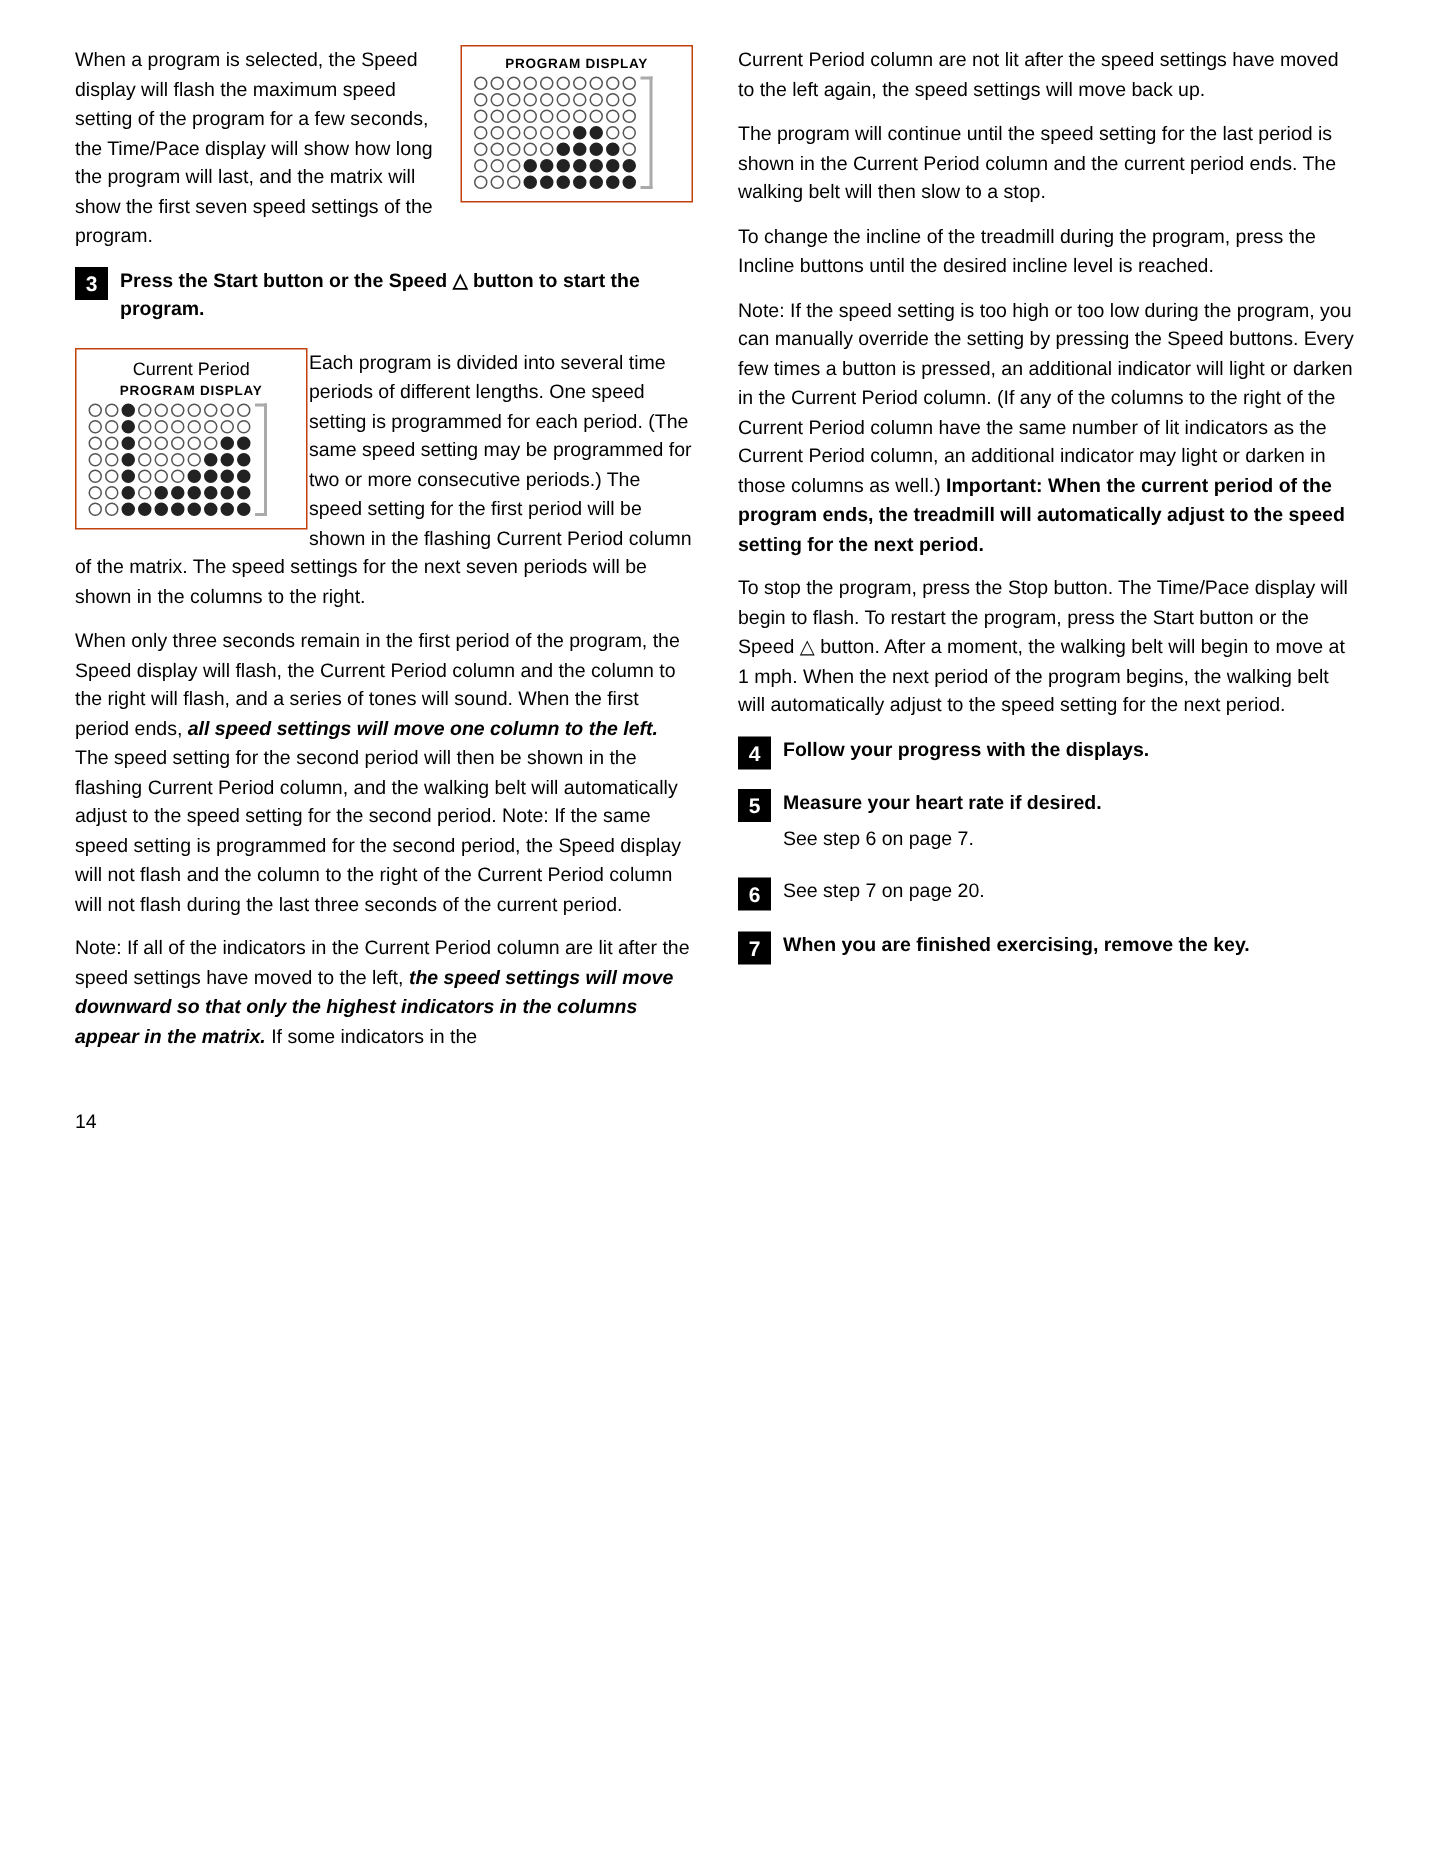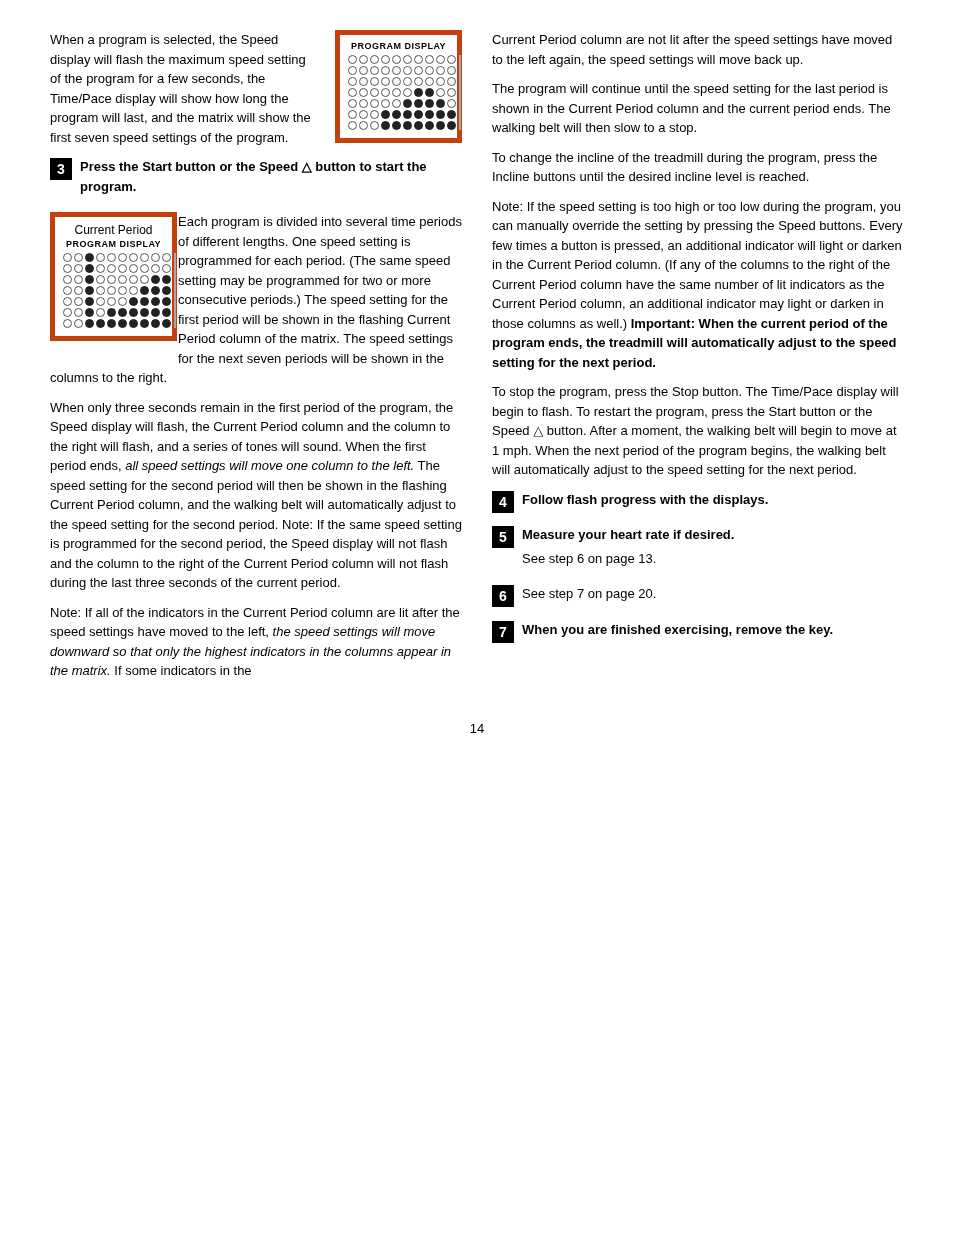--- a/index.html
+++ b/index.html
@@ -60,24 +60,24 @@
       margin-bottom: 4px;
     }
     .step-title {
       font-weight: bold;
       margin-bottom: 2px;
     }
     
     .matrix-wrapper {
       float: right;
       margin: 0 0 10px 15px;
-      border: 5px solid #c2410c;
+      border: 1px solid #c2410c;
       padding: 6px 8px 8px 8px;
       background: #fff;
-      width: 127px;
+      width: 155px;
     }
     .matrix-wrapper.left-float {
       float: left;
       margin: 0 1px 10px 0;
     }
     .matrix-title {
       text-align: center;
       font-size: 9px;
       font-weight: bold;
       letter-spacing: 0.5px;
@@ -118,26 +118,26 @@
     .matrix-inner {
       display: flex;
       align-items: stretch;
     }
     .current-period-label {
       font-size: 12px;
       text-align: center;
       margin-bottom: 2px;
     }
     .page-num {
-      text-align: center;
+      text-align: left;
       margin-top: 30px;
       font-size: 13px;
     }
     b { font-weight: bold; }
-    i { font-style: italic; }
+    i { font-style: italic; font-weight: bold; }
     .clearfix::after { content: ''; display: table; clear: both; }
   </style>
 </head>
 <body>
 
 <div class="page">
   <div class="two-col">
 
     <div class="col-left">
 
@@ -358,29 +358,29 @@
       <p>The program will continue until the speed setting for the last period is shown in the Current Period column and the current period ends. The walking belt will then slow to a stop.</p>
       <p>To change the incline of the treadmill during the program, press the Incline buttons until the desired incline level is reached.</p>
       <p>
         <span>Note: If the speed setting is too high or too low during the program, you can manually override the setting by pressing the Speed buttons. Every few times a button is pressed, an additional indicator will light or darken in the Current Period column. (If any of the columns to the right of the Current Period column have the same number of lit indicators as the Current Period column, an additional indicator may light or darken in those columns as well.) </span><b>Important: When the current period of the program ends, the treadmill will automatically adjust to the speed setting for the next period.</b>
       </p>
       <p>To stop the program, press the Stop button. The Time/Pace display will begin to flash. To restart the program, press the Start button or the Speed △ button. After a moment, the walking belt will begin to move at 1 mph. When the next period of the program begins, the walking belt will automatically adjust to the speed setting for the next period.</p>
 
       <div class="step-block">
         <div class="step-num">4</div>
         <div class="step-content">
-          <p class="step-title">Follow flash progress with the displays.</p>
+          <p class="step-title">Follow your progress with the displays.</p>
         </div>
       </div>
 
       <div class="step-block">
         <div class="step-num">5</div>
         <div class="step-content">
           <p class="step-title">Measure your heart rate if desired.</p>
-          <p>See step 6 on page 13.</p>
+          <p>See step 6 on page 7.</p>
         </div>
       </div>
 
       <div class="step-block">
         <div class="step-num">6</div>
         <div class="step-content">
           <p>See step 7 on page 20.</p>
         </div>
       </div>
 

